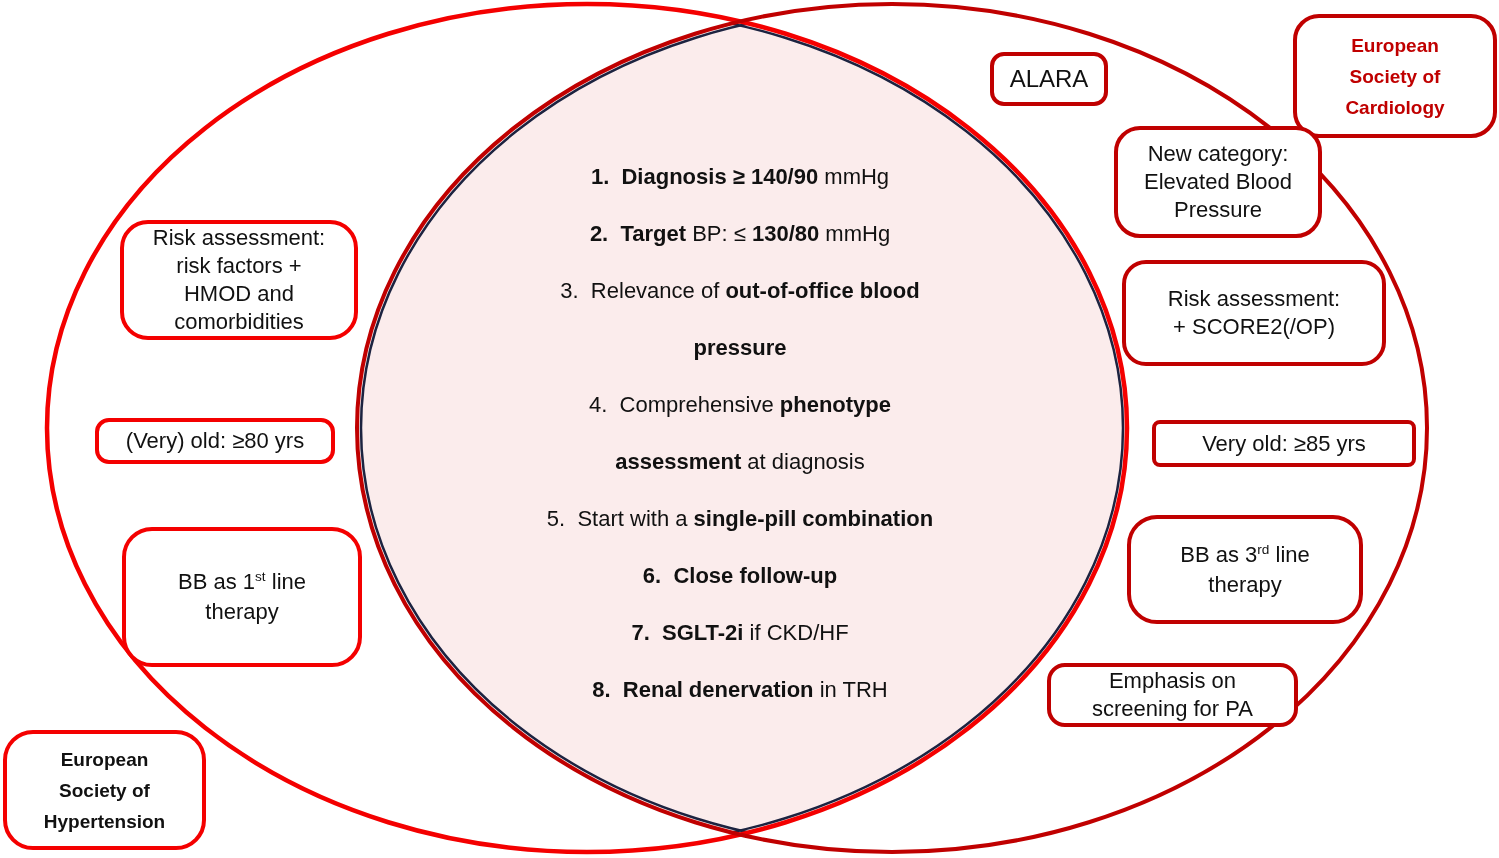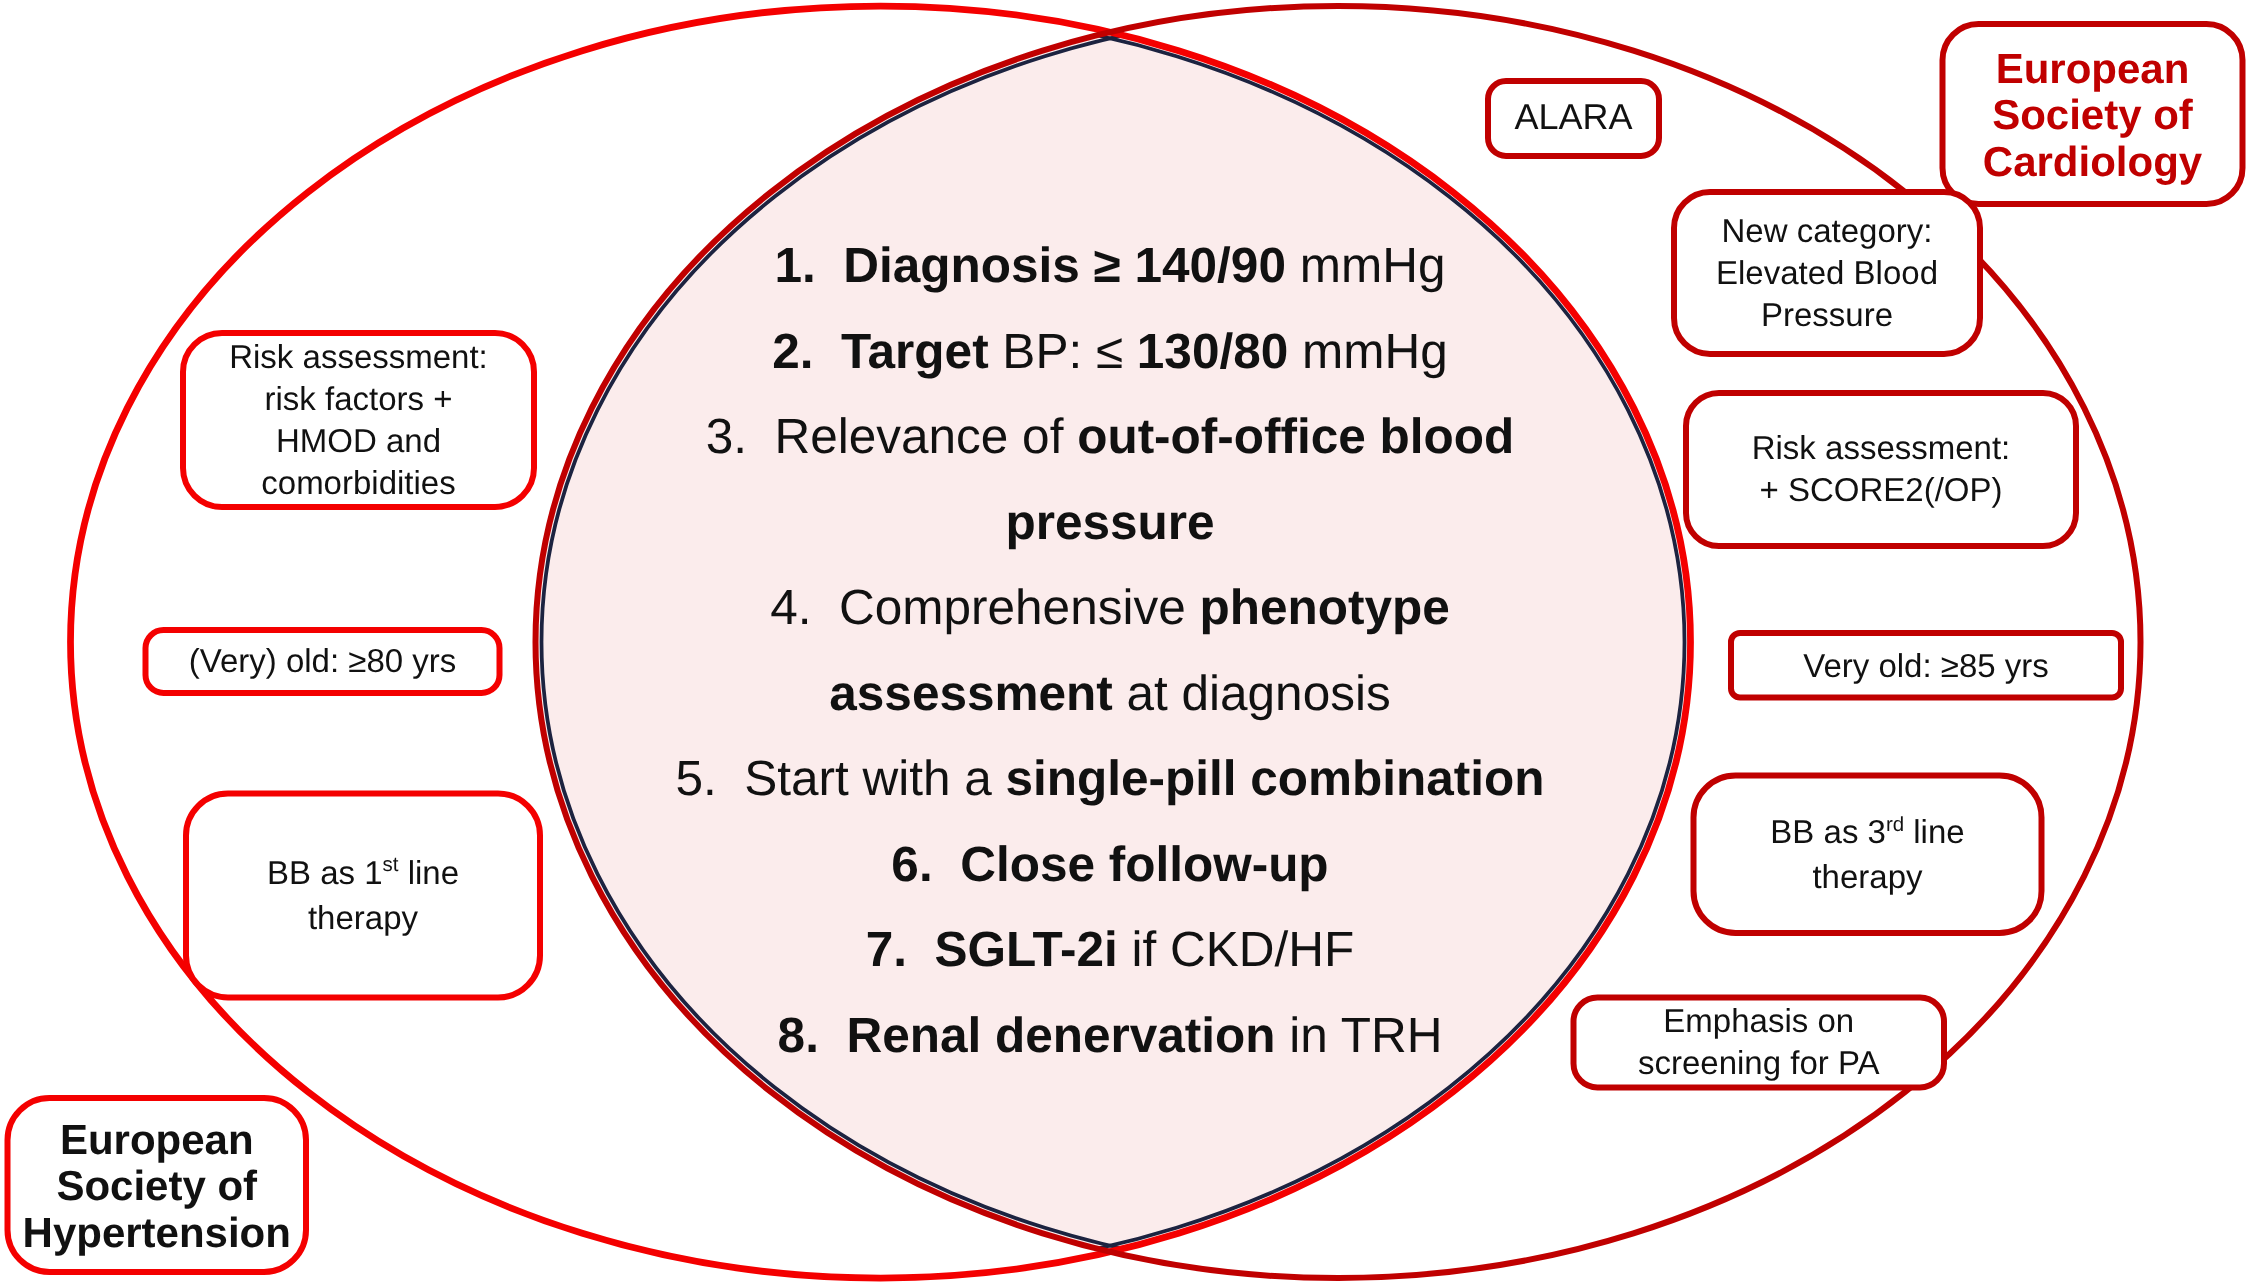--- a/index.html
+++ b/index.html
@@ -13,32 +13,32 @@
   html,body{margin:0;padding:0;background:#ffffff;}
   body{font-family:"Liberation Sans","DejaVu Sans",sans-serif;color:var(--text);}
   .canvas{position:relative;width:1499px;height:858px;overflow:hidden;background:#ffffff;}
   svg.venn{position:absolute;left:0;top:0;}
   .eshCircle{stroke:var(--esh-red);stroke-width:4.5;fill:none;}
   .escCircle{stroke:var(--esc-red);stroke-width:4;fill:none;}
   .lensFill{fill:var(--lens-fill);stroke:none;}
   .lensEdge{fill:none;stroke:var(--lens-stroke);stroke-width:2.5;}
 
   .center-list{position:absolute;left:340px;top:148px;width:800px;text-align:center;
-    font-size:33px;line-height:57px;color:var(--text);}
+    font-size:22px;line-height:57px;color:var(--text);}
   .center-list .tline{height:57px;white-space:nowrap;}
 
   .b{font-weight:bold;}
   sup{font-size:0.62em;line-height:0;vertical-align:super;}
 
   .vbox{position:absolute;background:#ffffff;box-sizing:border-box;
     display:flex;flex-direction:column;justify-content:center;align-items:center;
     text-align:center;font-size:22px;line-height:28px;color:var(--text);}
   .esh-border{border:4px solid var(--esh-red);}
   .esc-border{border:4px solid var(--esc-red);}
-  .org-label{font-weight:bold;font-size:28px;line-height:31px;}
+  .org-label{font-weight:bold;font-size:19px;line-height:31px;}
   .esc-text{color:var(--esc-red);}
 </style>
 </head>
 <body>
 
 <div class="canvas">
 
   <svg class="venn" width="1499" height="858" viewBox="0 0 1499 858">
     <defs>
       <clipPath id="clipB">

